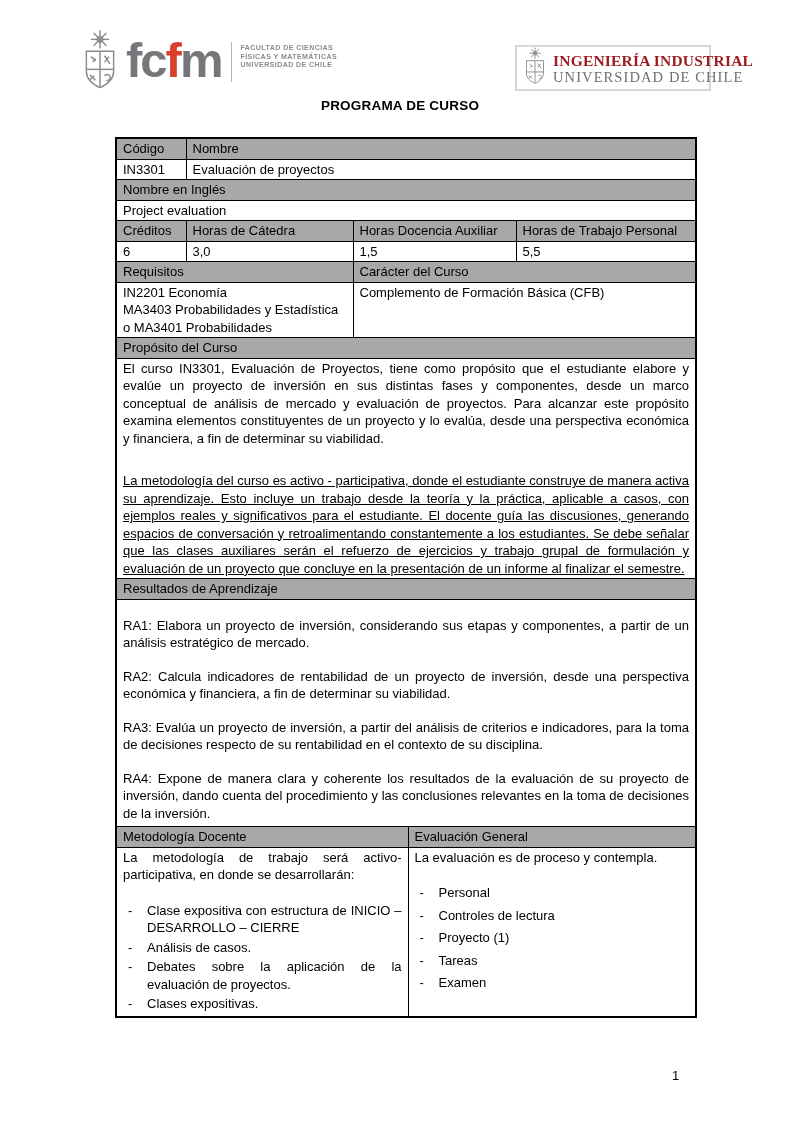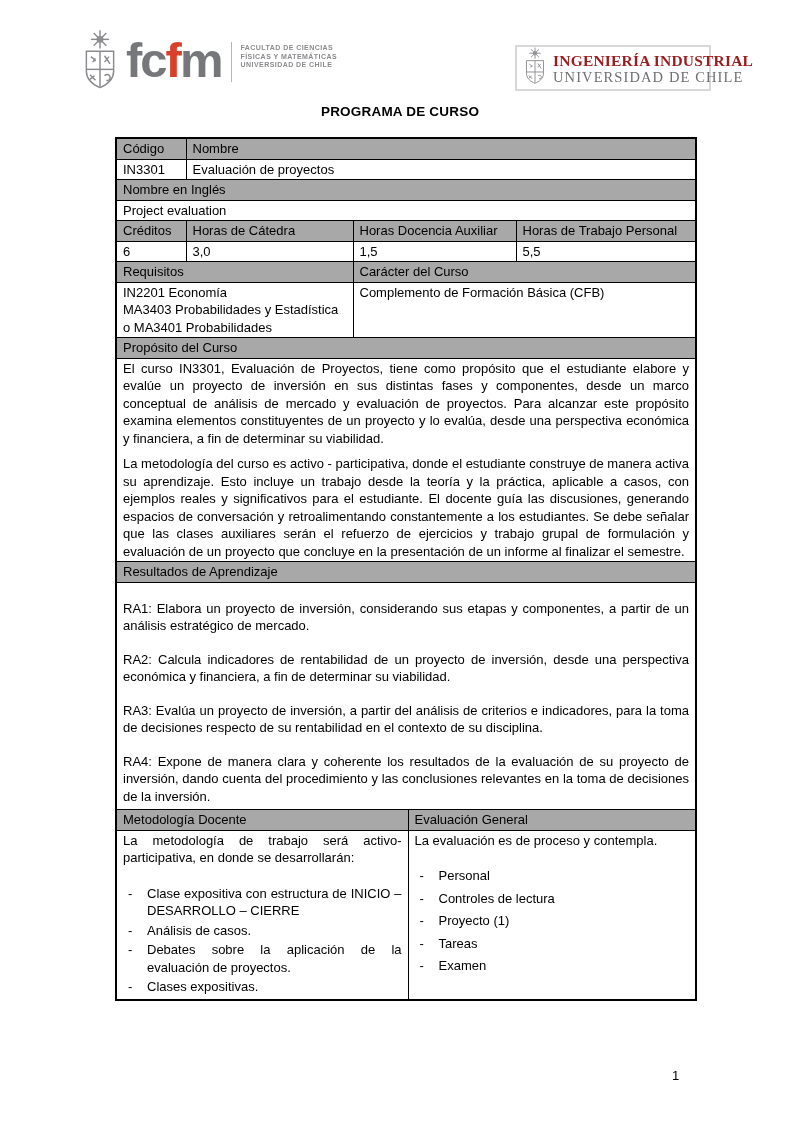--- a/index.html
+++ b/index.html
@@ -20,36 +20,36 @@
   .fcfm-caption { margin-top:16px; font-size:7px; line-height:8.6px; letter-spacing:0.45px; color:#8a8b8e; font-weight:bold; }
 
   .logo-ind { position:absolute; left:515px; top:45px; width:196px; height:46px;
     border:2px solid #d8d8d8; background:#fff; display:flex; align-items:center; padding:2px 5px; }
   .logo-ind .crest-box { flex:none; margin-right:5px; }
   .ind-text { font-family:"Liberation Serif","DejaVu Serif",serif; white-space:nowrap; }
   .ind-line1 { color:#9b1c1e; font-weight:bold; font-size:15.5px; line-height:17px; letter-spacing:0.2px; }
   .ind-line2 { color:#6e6f72; font-size:14.5px; line-height:16px; letter-spacing:1.1px; }
 
   
-  .doc-title { position:absolute; left:0; top:104px; width:800px; text-align:center;
+  .doc-title { position:absolute; left:0; top:98px; width:800px; text-align:center;
     font-size:13.5px; font-weight:bold; letter-spacing:0.2px; }
 
   
   table.course { position:absolute; left:115px; top:137px; width:580px;
     border-collapse:collapse; table-layout:fixed; border:2px solid #000; }
   table.course td, table.course th {
     border:1.5px solid #000; padding:1px 6px; font-size:13px; line-height:17.5px;
     vertical-align:top; text-align:left; font-weight:normal; overflow:hidden;
   }
   th.bar { background:#a8a8a8; font-weight:normal; }
   .c { text-align:center; }
   .just { text-align:justify; }
   td.para-cell { padding:2px 7px 4px 7px; }
   .p1 { margin:0; }
-  .p-gap { margin-top:8px; }
+  .p-gap { margin-top:25px;text-decoration:underline; }
   .ra-p { margin:16px 0 10px 0; }
   .ra-p:last-child { margin-bottom:3px; }
   .col-cell { padding:2px 7px 4px 7px; }
   .list { margin-top:18px; }
   .li { display:flex; margin-bottom:2px; }
   .li .dash { flex:none; width:24px; padding-left:5px; }
   .li .txt { flex:1; }
   .list-right .li { margin-bottom:5px; }
 
   

